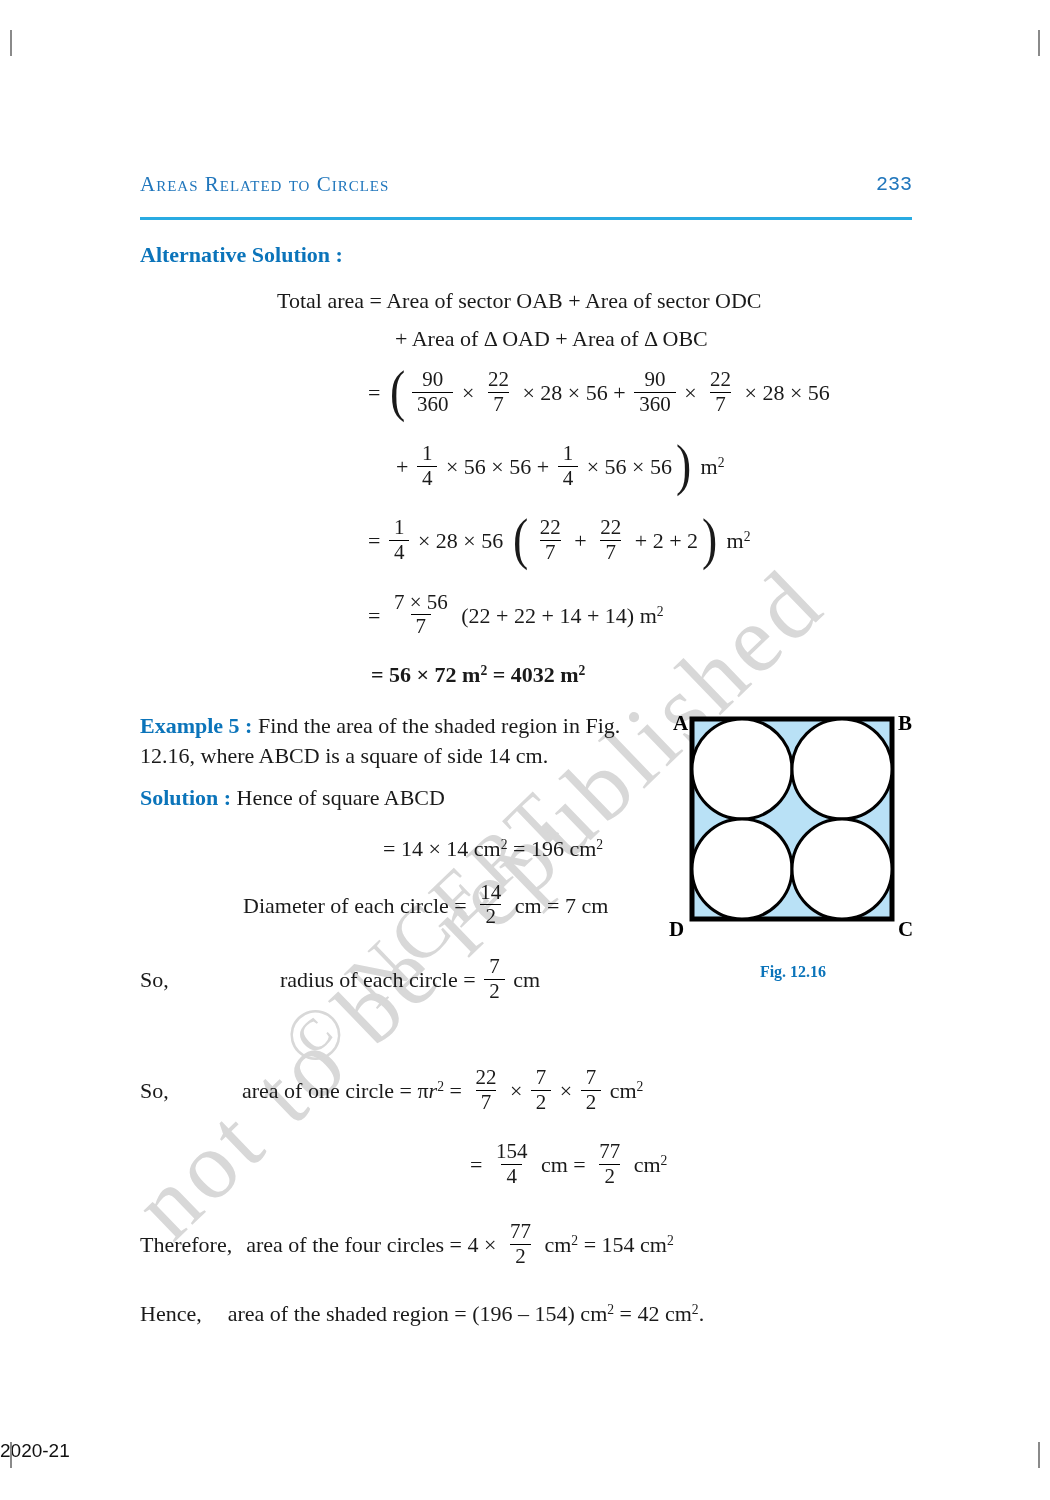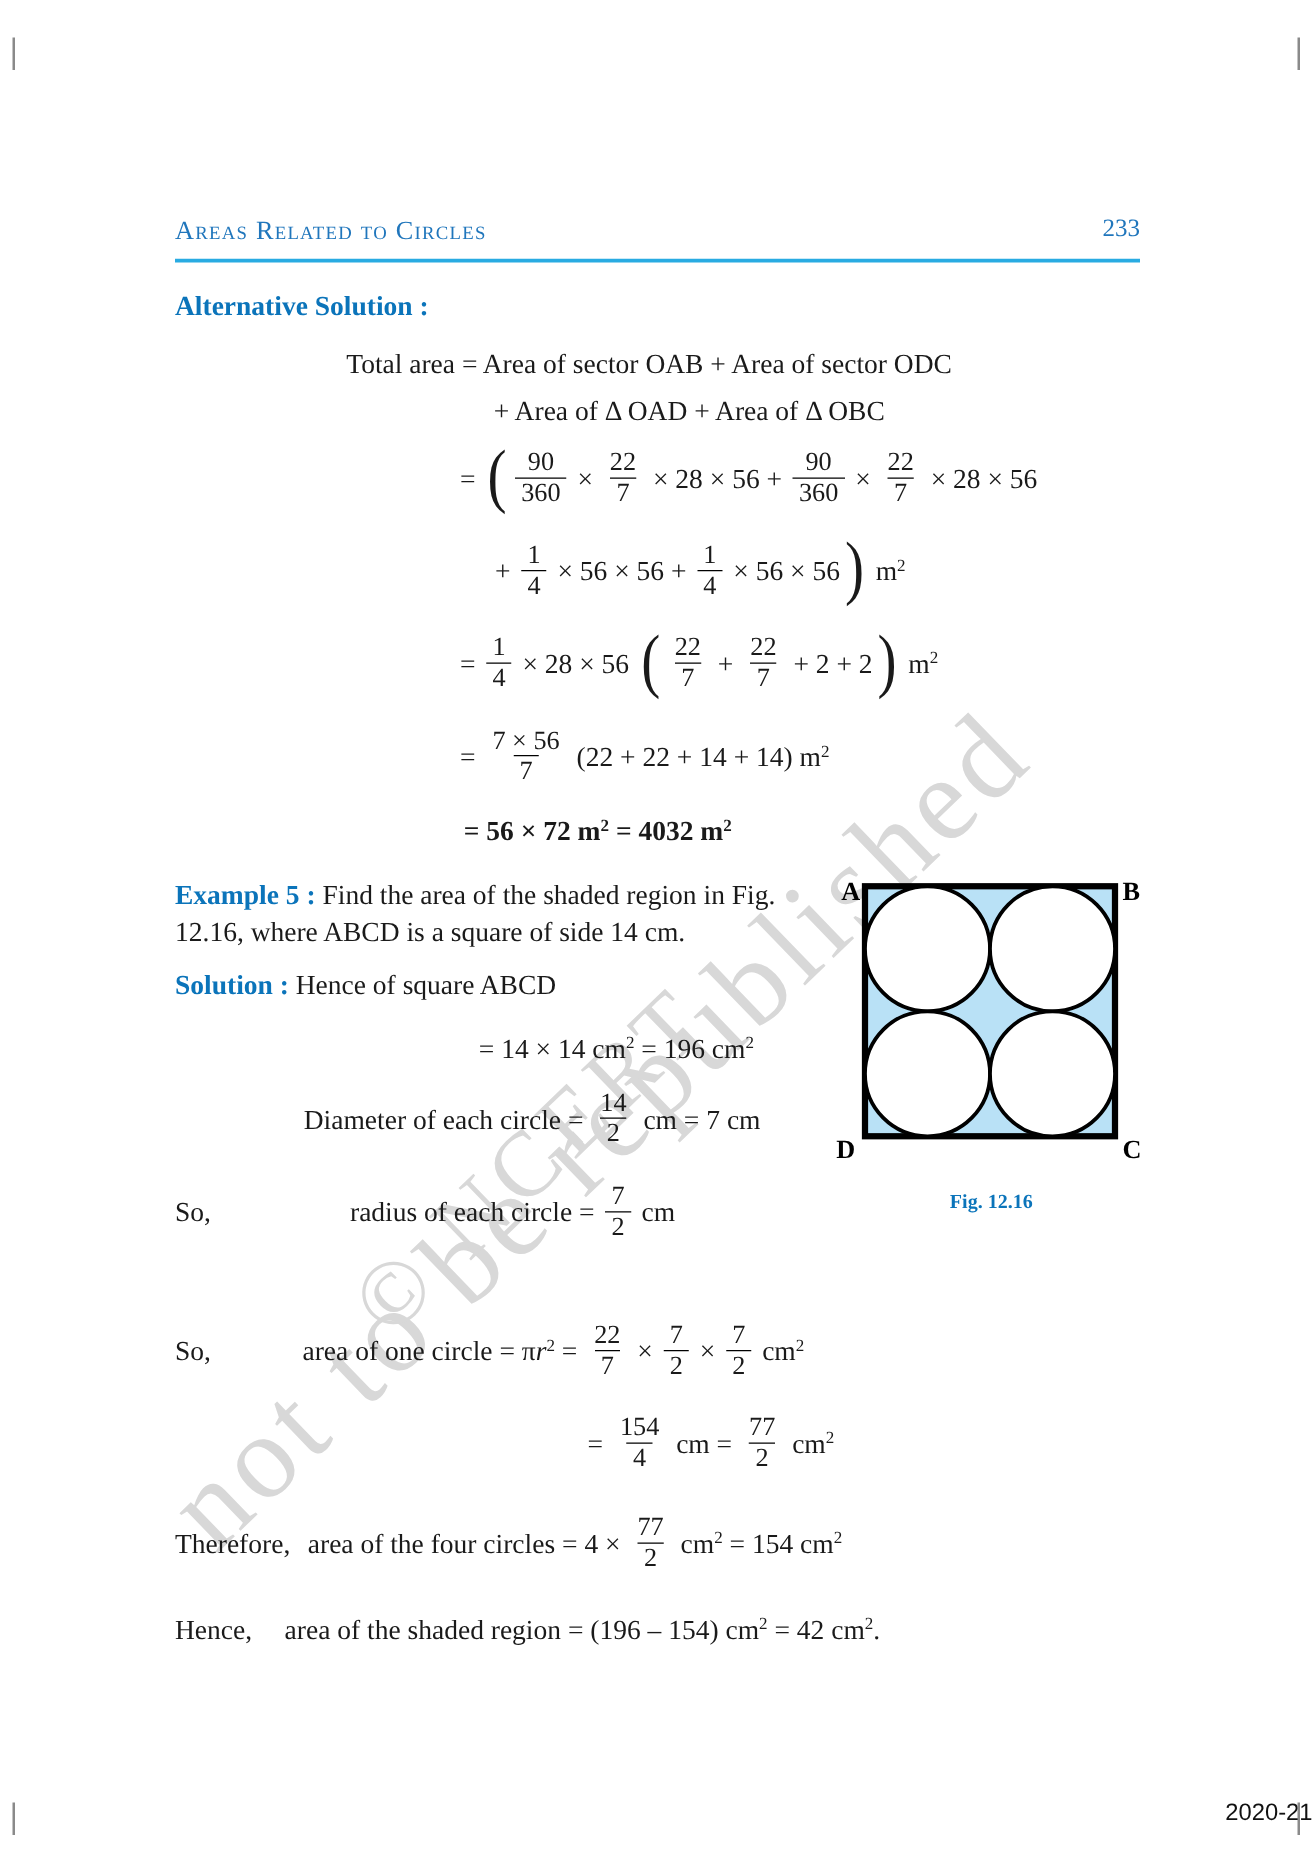--- a/index.html
+++ b/index.html
@@ -32,29 +32,29 @@
   .cm-tr{right:10px;top:30px;}
   .cm-bl{left:10px;bottom:32px;}
   .cm-br{right:10px;bottom:32px;}
   
   .content{
     position:relative;z-index:1;
     padding:170px 138px 0 140px;
     font-size:22px;line-height:1.35;
   }
   .page-header{
-    display:flex;justify-content:space-between;align-items:flex-start;
+    display:flex;justify-content:space-between;align-items:flex-end;
     border-bottom:3px solid #29abe2;
-    padding-bottom:9px;
+    padding-bottom:19px;
   }
   .running-head{
     font-variant:small-caps;
     color:#2076bc;font-size:21px;letter-spacing:1px;
   }
-  .page-number{color:#2076bc;font-size:20px;}
+  .page-number{color:#2076bc;font-size:20px;font-family:Liberation Mono, monospace;}
   .blue-head{
     margin:20px 0 0 0;
     color:#0b74ba;font-size:22px;font-weight:bold;
   }
   .blue-label{color:#0b74ba;font-weight:bold;}
   
   .eq{display:block;white-space:nowrap;}
   .frac{
     display:inline-flex;flex-direction:column;align-items:center;
     vertical-align:middle;position:relative;top:-3px;
@@ -93,21 +93,21 @@
   #hence .intro{margin-right:26px;}
   
   .figure{position:absolute;top:-6px;right:-6px;width:250px;text-align:center;}
   .fig-square{fill:#b9e1f6;stroke:#000;stroke-width:5;}
   .fig-circle{fill:#ffffff;stroke:#000;stroke-width:3;}
   .fig-label{font-family:"Liberation Serif",serif;font-weight:bold;font-size:21px;fill:#000;}
   .fig-caption{margin-top:12px;color:#0b74ba;font-weight:bold;font-size:16px;}
   
   .page-footer{
     position:absolute;left:0;right:0;bottom:38px;z-index:1;
-    text-align:right;font-family:"Liberation Sans",sans-serif;font-size:19px;color:#111;
+    text-align:left;font-family:"Liberation Sans",sans-serif;font-size:19px;color:#111;
   }
 </style>
 </head>
 <body>
 
 <div class="page">
 
   <div class="watermark">
     <div class="wm-notice">not to be republished</div>
     <div class="wm-copyright">© NCERT</div>

